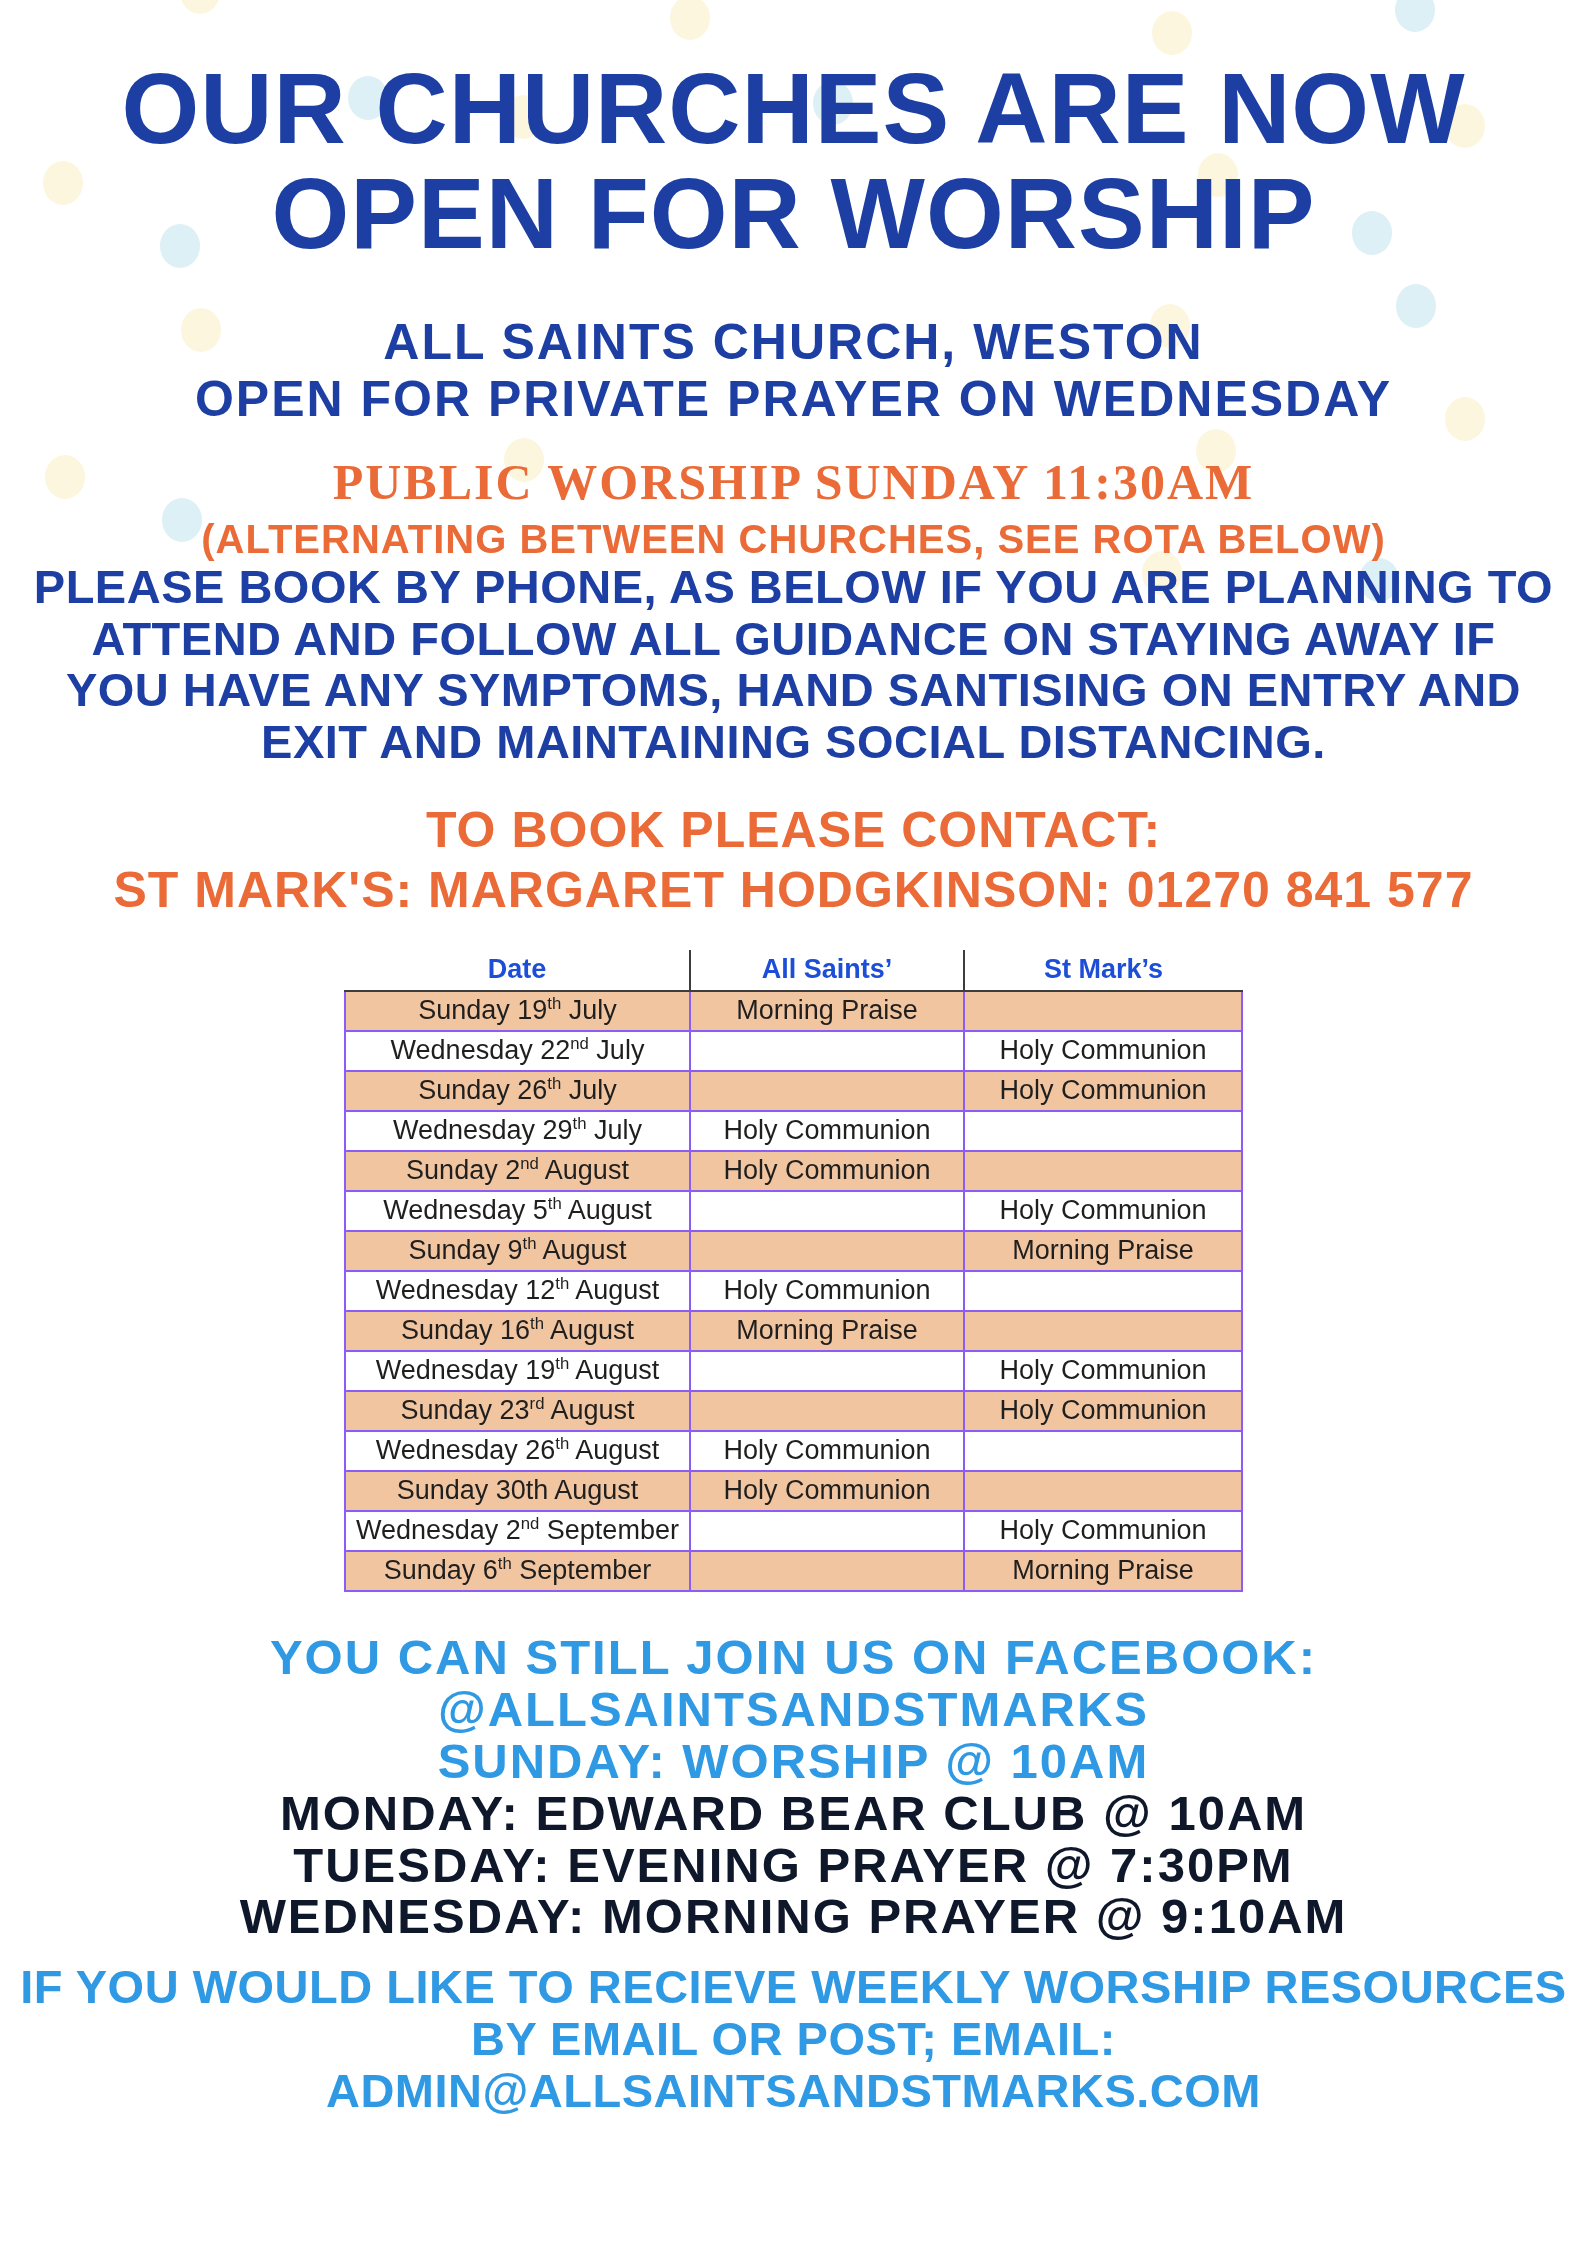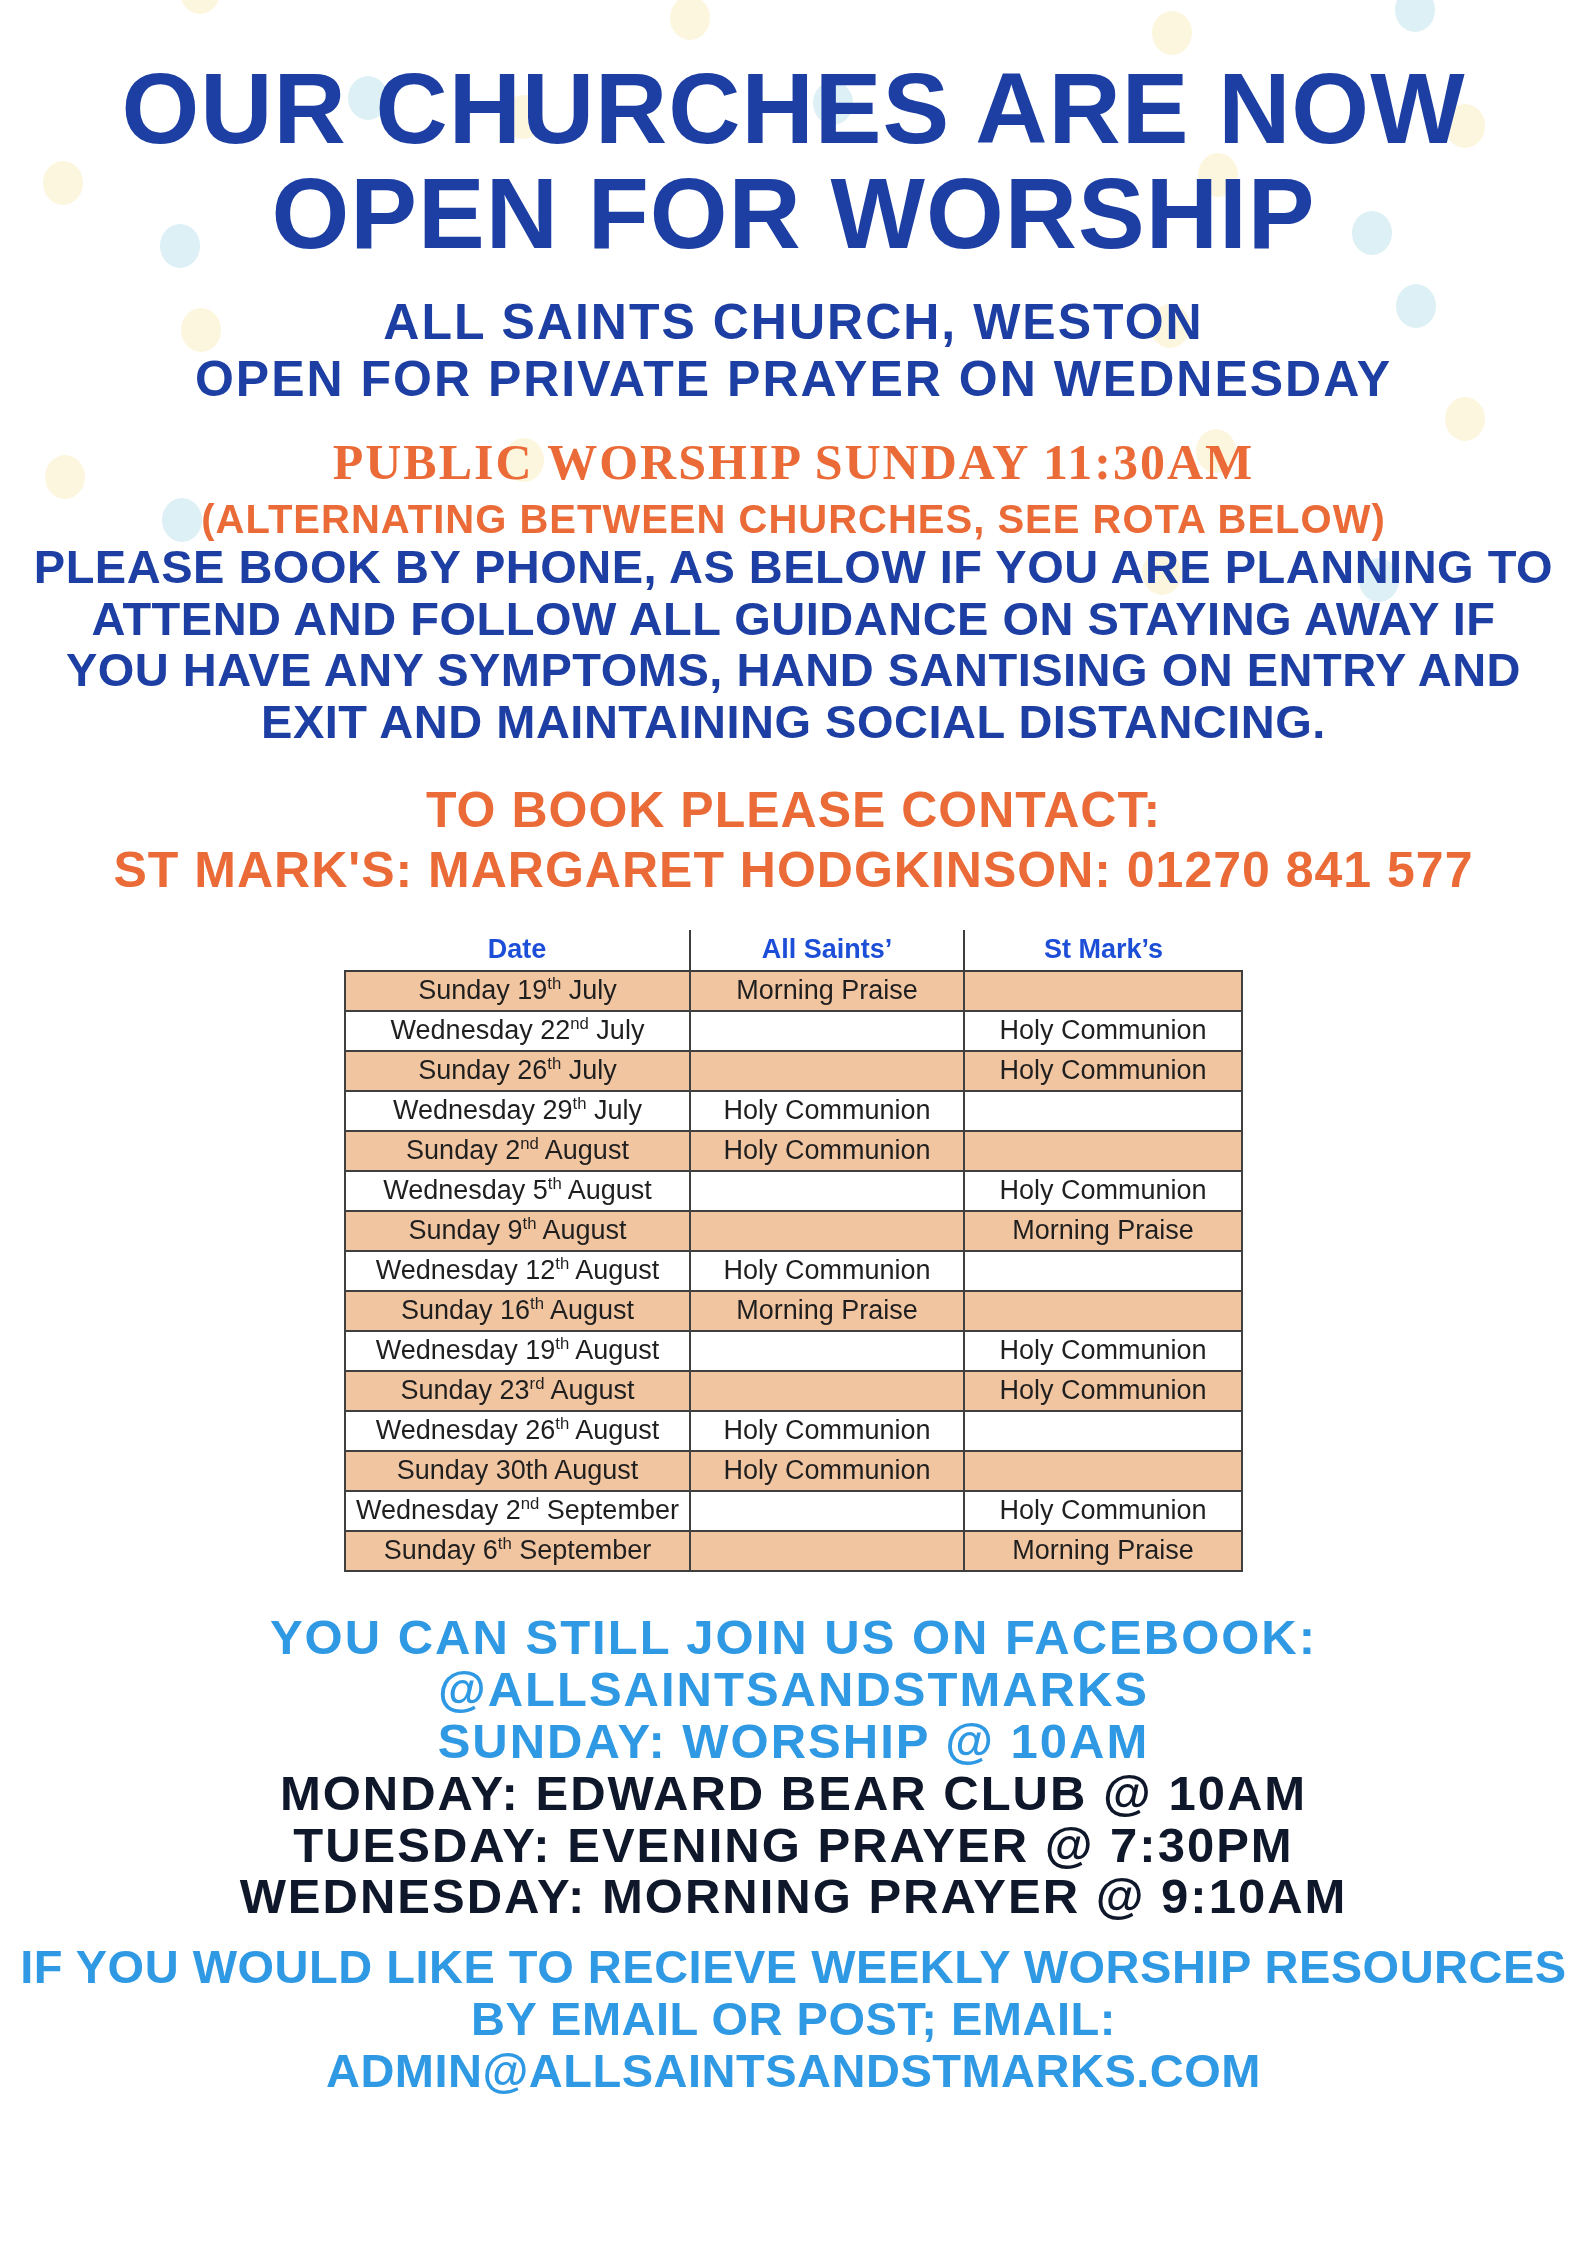--- a/index.html
+++ b/index.html
@@ -24,21 +24,21 @@
   }
   .line { white-space: nowrap; }
 
   .title {
     margin-top: 56px;
     color: #1d3fa3;
     font-size: 100px; line-height: 1.05;
     font-weight: 900; letter-spacing: 1px;
   }
   .subtitle {
-    margin-top: 28px;
+    margin-top: 48px;
     color: #1d3fa3;
     font-size: 50px; line-height: 1.14;
     font-weight: 800; letter-spacing: 2px;
   }
   .times {
     margin-top: 26px;
     color: #ea6b37;
     font-size: 50px; line-height: 1.14;
     font-weight: 800; letter-spacing: 2px; font-family: Liberation Serif, serif;
   }
@@ -73,21 +73,21 @@
   table.rota col.c3 { width: 278px; }
   table.rota th {
     font-weight: bold; color: #1d4ed8;
     padding: 4px 0 5px 0;
     border: 2px solid #3d3d3d; border-top: none;
   }
   table.rota th:first-child { border-left: none; }
   table.rota th:last-child  { border-right: none; }
   table.rota td {
     padding: 3px 0 4px 0;
-    border: 2px solid #404040;
+    border: 2px solid #8b5cf6;
     text-align: center;
     height: 28px;
   }
   table.rota tr.hl td { background: #f2c5a1; }
   table.rota sup { font-size: 0.62em; vertical-align: super; line-height: 0; }
 
   .fb-blue {
     margin-top: 40px;
     color: #2f99e3;
     font-size: 49px; line-height: 1.06;

